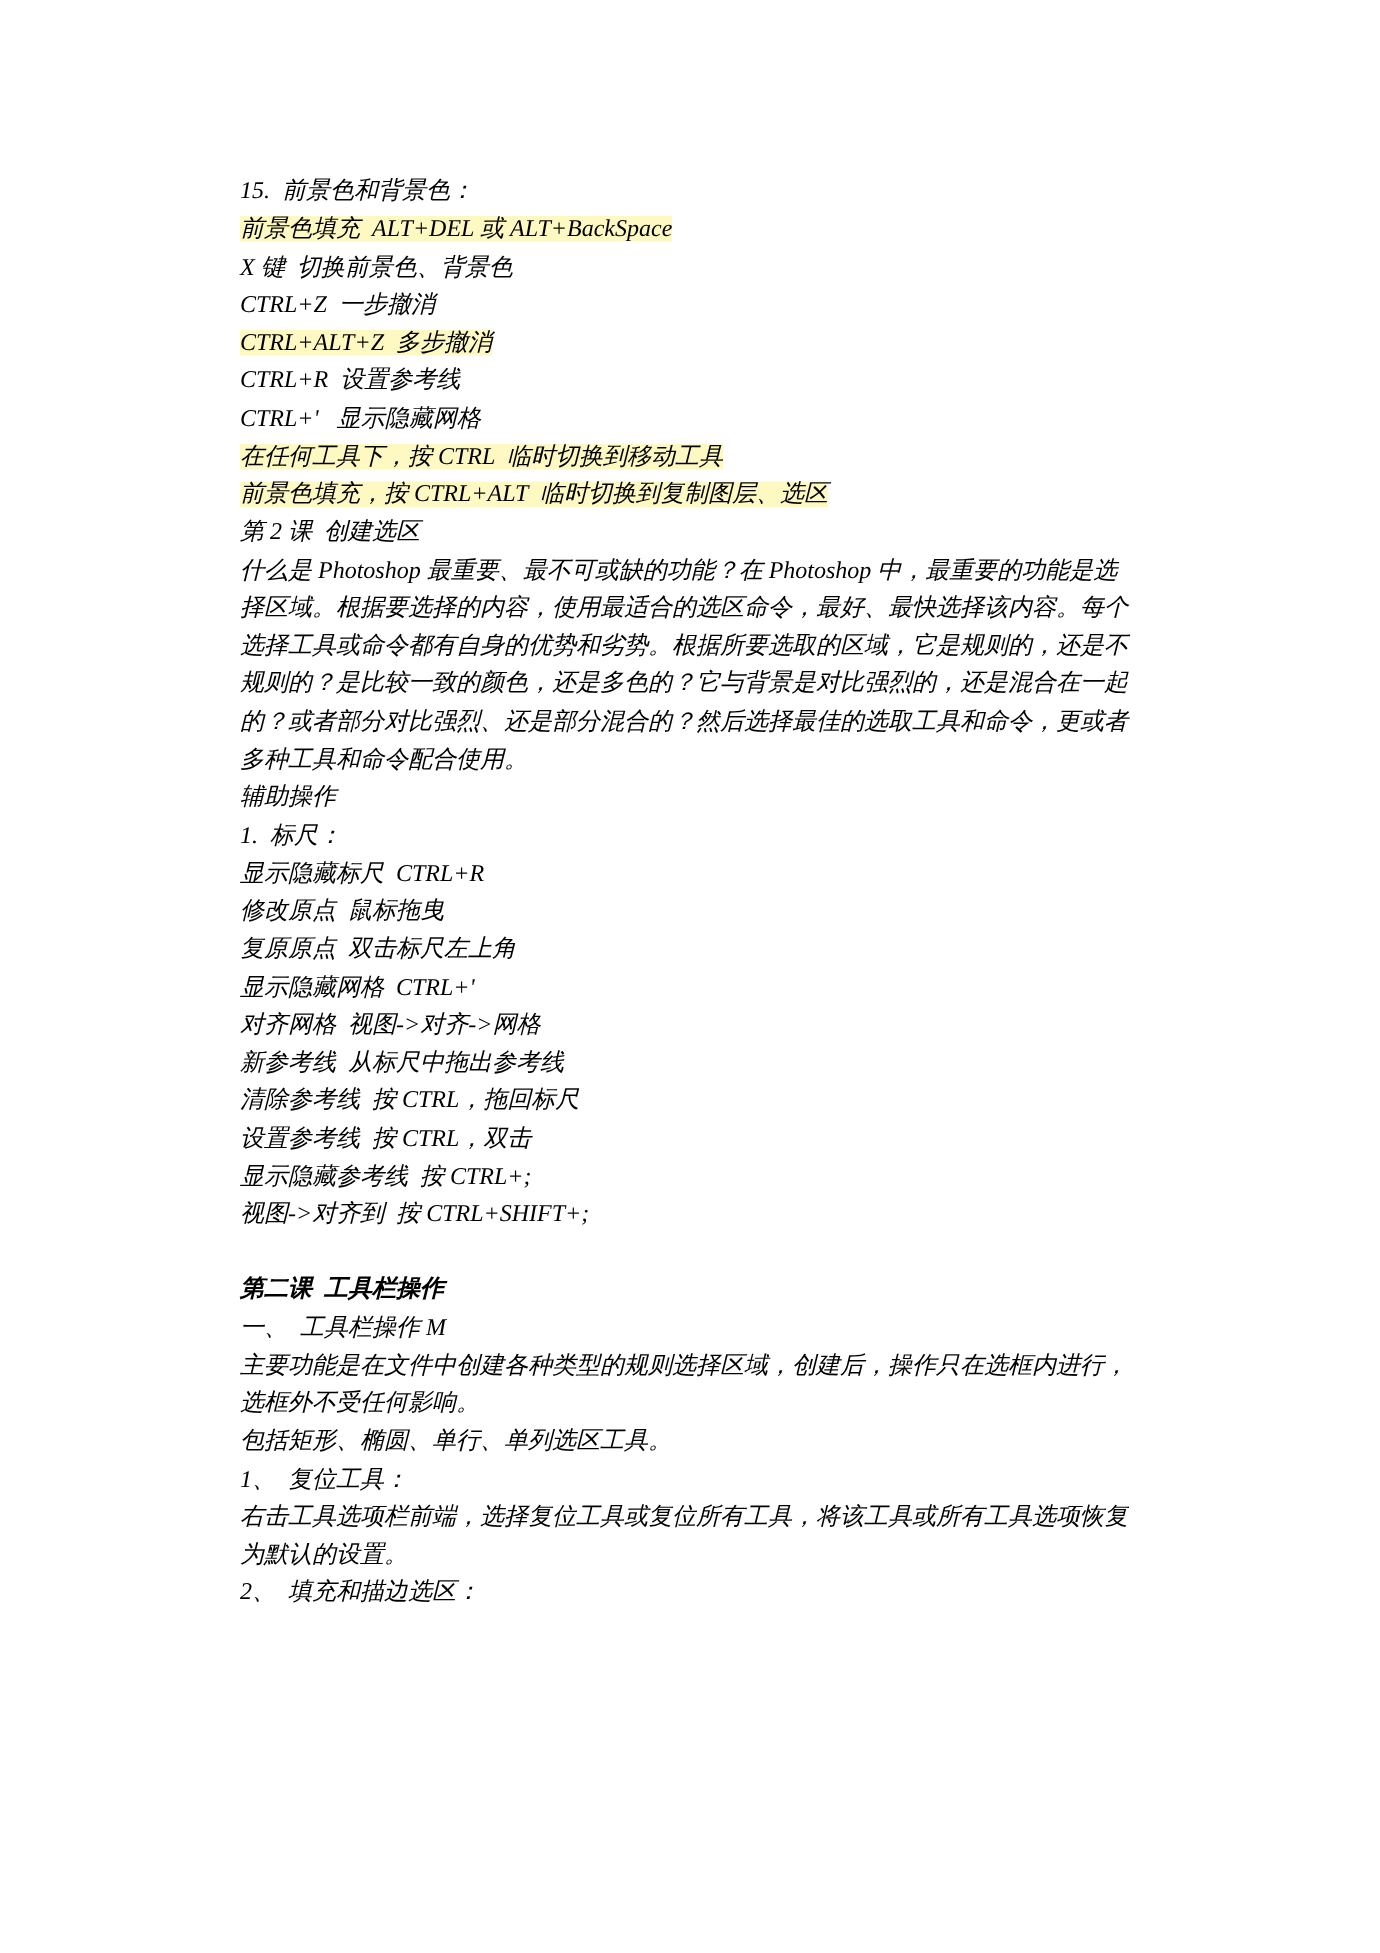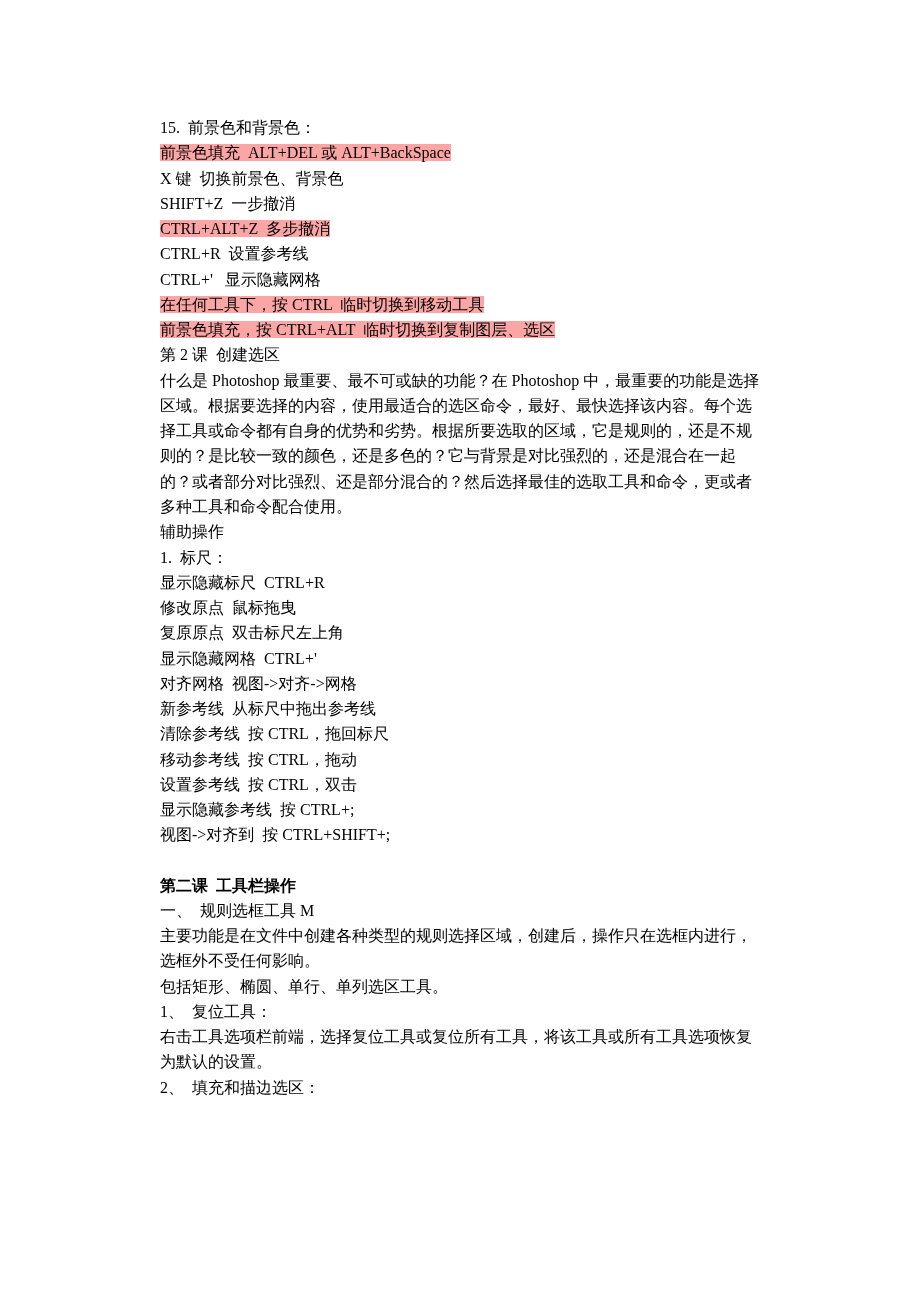--- a/index.html
+++ b/index.html
@@ -14,63 +14,63 @@
   .page {
     width: 920px;
     min-height: 1302px;
     padding: 115px 160px 100px 160px;
     box-sizing: border-box;
   }
   .line {
     margin: 0;
     padding: 0;
     white-space: pre-wrap;
+    font-style: italic;
   }
   .hl {
-    background: #fca5a5;
+    background: #fef9c3;
     display: inline;
   }
   .bold {
     font-weight: bold;
   }
   .spacer {
     height: 1.55em;
   }
 </style>
 </head>
 <body>
 
 <div class="page">
   <div id="content">
       <p class="line">15.  前景色和背景色：</p>
       <p class="line"><span class="hl">前景色填充  ALT+DEL 或 ALT+BackSpace</span></p>
       <p class="line">X 键  切换前景色、背景色</p>
-      <p class="line">SHIFT+Z  一步撤消</p>
+      <p class="line">CTRL+Z  一步撤消</p>
       <p class="line"><span class="hl">CTRL+ALT+Z  多步撤消</span></p>
       <p class="line">CTRL+R  设置参考线</p>
       <p class="line">CTRL+'   显示隐藏网格</p>
       <p class="line"><span class="hl">在任何工具下，按 CTRL  临时切换到移动工具</span></p>
       <p class="line"><span class="hl">前景色填充，按 CTRL+ALT  临时切换到复制图层、选区</span></p>
       <p class="line">第 2 课  创建选区</p>
       <p class="line">什么是 Photoshop 最重要、最不可或缺的功能？在 Photoshop 中，最重要的功能是选择区域。根据要选择的内容，使用最适合的选区命令，最好、最快选择该内容。每个选择工具或命令都有自身的优势和劣势。根据所要选取的区域，它是规则的，还是不规则的？是比较一致的颜色，还是多色的？它与背景是对比强烈的，还是混合在一起的？或者部分对比强烈、还是部分混合的？然后选择最佳的选取工具和命令，更或者多种工具和命令配合使用。</p>
       <p class="line">辅助操作</p>
       <p class="line">1.  标尺：</p>
       <p class="line">显示隐藏标尺  CTRL+R</p>
       <p class="line">修改原点  鼠标拖曳</p>
       <p class="line">复原原点  双击标尺左上角</p>
       <p class="line">显示隐藏网格  CTRL+'</p>
       <p class="line">对齐网格  视图-&gt;对齐-&gt;网格</p>
       <p class="line">新参考线  从标尺中拖出参考线</p>
       <p class="line">清除参考线  按 CTRL，拖回标尺</p>
-      <p class="line">移动参考线  按 CTRL，拖动</p>
       <p class="line">设置参考线  按 CTRL，双击</p>
       <p class="line">显示隐藏参考线  按 CTRL+;</p>
       <p class="line">视图-&gt;对齐到  按 CTRL+SHIFT+;</p>
       <div class="spacer"></div>
       <p class="line bold">第二课  工具栏操作</p>
-      <p class="line">一、  规则选框工具 M</p>
+      <p class="line">一、  工具栏操作 M</p>
       <p class="line">主要功能是在文件中创建各种类型的规则选择区域，创建后，操作只在选框内进行，选框外不受任何影响。</p>
       <p class="line">包括矩形、椭圆、单行、单列选区工具。</p>
       <p class="line">1、  复位工具：</p>
       <p class="line">右击工具选项栏前端，选择复位工具或复位所有工具，将该工具或所有工具选项恢复为默认的设置。</p>
       <p class="line">2、  填充和描边选区：</p>
     </div>
 </div>
 
 </body></html>

